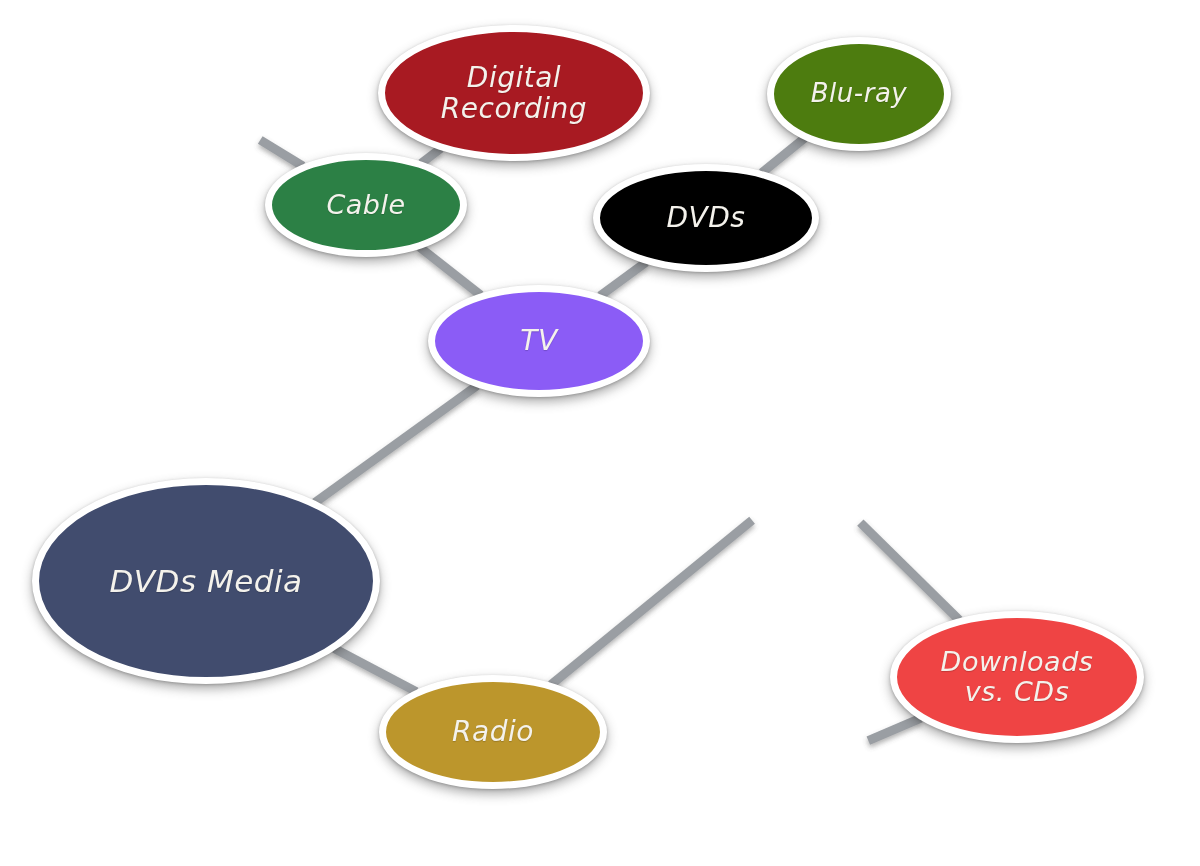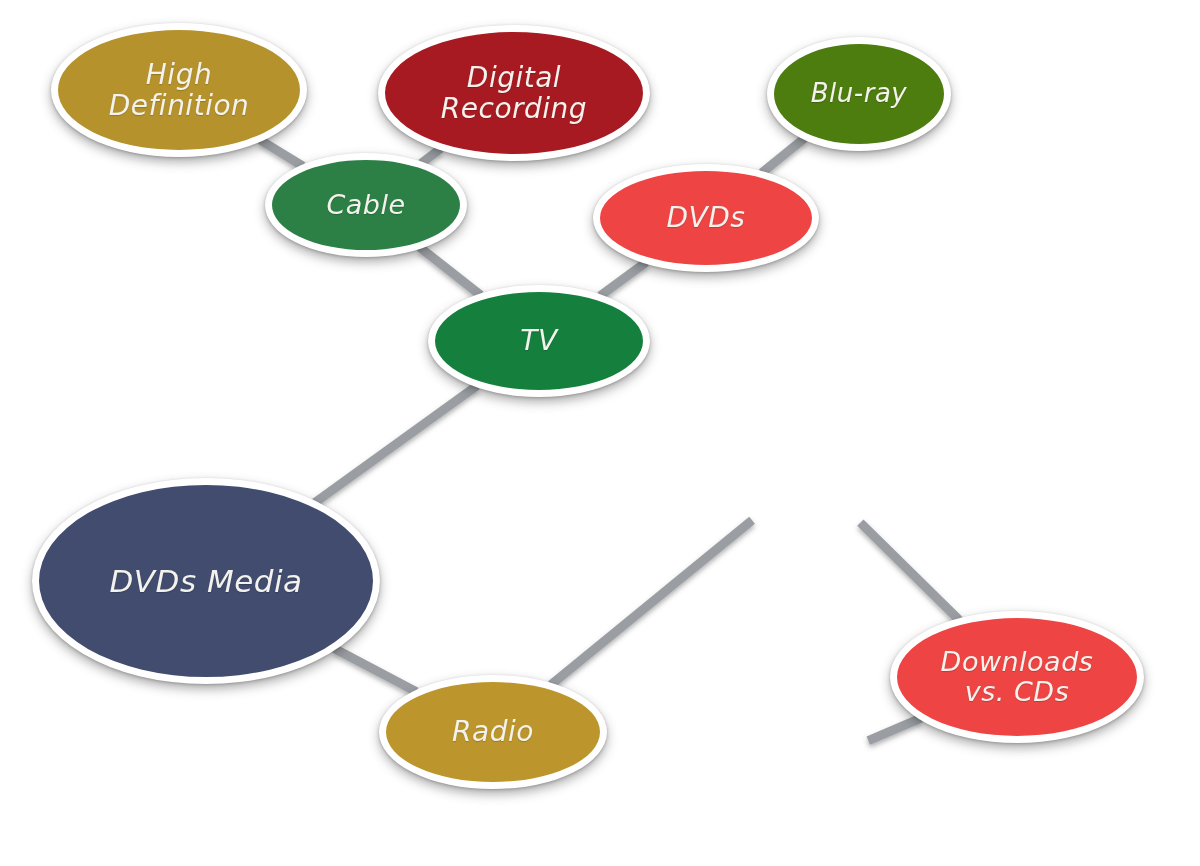--- a/index.html
+++ b/index.html
@@ -74,35 +74,31 @@
         <line x1="761.8408618450916" y1="172.74335379874933" x2="804.6795477971372" y2="138.0244187787908" stroke="#9a9ea3" stroke-width="9" stroke-linecap="butt"></line>
         <line x1="550.95724864256" y1="684.6469167242175" x2="752.0635406102598" y2="520.336097734835" stroke="#9a9ea3" stroke-width="9" stroke-linecap="butt"></line>
         <line x1="860.3619243299925" y1="522.6320413686882" x2="959.1857232376807" y2="620.0236113066998" stroke="#9a9ea3" stroke-width="9" stroke-linecap="butt"></line>
         <line x1="920.8582695091338" y1="718.2035987817998" x2="868.3130744041973" y2="740.7229681124869" stroke="#9a9ea3" stroke-width="9" stroke-linecap="butt"></line>
       </g>
     </svg>
   <div id="node-layer">
       <div class="node" style="left: 32px; top: 478px; width: 348px; height: 206px; background: rgb(65, 76, 110); border-color: rgb(255, 255, 255);">
         <span class="node-label" style="font-size: 31px; color: rgb(244, 242, 236);">DVDs Media</span>
       </div>
-      <div class="node" style="left: 428px; top: 285px; width: 222px; height: 112px; background: #15803d; border-color: rgb(255, 255, 255); align-items: center;">
+      <div class="node" style="left: 428px; top: 285px; width: 222px; height: 112px; background: #8b5cf6; border-color: rgb(255, 255, 255); align-items: center;">
         <span class="node-label" style="font-size: 28px; color: rgb(244, 242, 236);">TV</span>
       </div>
       <div class="node" style="left: 265px; top: 153px; width: 202px; height: 104px; background: rgb(44, 128, 69); border-color: rgb(255, 255, 255);">
         <span class="node-label" style="font-size: 27px; color: rgb(244, 242, 236);">Cable</span>
       </div>
-      <div class="node" style="left: 51px; top: 23px; width: 256px; height: 134px; background: rgb(181, 146, 44); border-color: rgb(255, 255, 255);">
-        <span class="node-label" style="font-size: 28px; color: rgb(244, 242, 236);">High
-Definition</span>
-      </div>
       <div class="node" style="left: 378px; top: 25px; width: 272px; height: 136px; background: rgb(168, 26, 34); border-color: rgb(255, 255, 255); justify-content: center;">
         <span class="node-label" style="font-size: 28px; color: rgb(244, 242, 236);">Digital
 Recording</span>
       </div>
-      <div class="node" style="left: 593px; top: 164px; width: 226px; height: 108px; background: #ef4444; border-color: rgb(255, 255, 255);">
+      <div class="node" style="left: 593px; top: 164px; width: 226px; height: 108px; background: #000000; border-color: rgb(255, 255, 255);">
         <span class="node-label" style="font-size: 28px; color: rgb(244, 242, 236);">DVDs</span>
       </div>
       <div class="node" style="left: 767px; top: 37px; width: 184px; height: 114px; background: #4d7c0f; border-color: rgb(255, 255, 255);">
         <span class="node-label" style="font-size: 26px; color: rgb(244, 242, 236);">Blu-ray</span>
       </div>
       <div class="node" style="left: 379px; top: 675px; width: 228px; height: 114px; background: rgb(188, 150, 44); border-color: rgb(255, 255, 255);">
         <span class="node-label" style="font-size: 28px; color: rgb(244, 242, 236);">Radio</span>
       </div>
       <div class="node" style="left: 890px; top: 611px; width: 254px; height: 132px; background: #ef4444; border-color: rgb(255, 255, 255);">
         <span class="node-label" style="font-size: 27px; color: rgb(244, 242, 236);">Downloads

